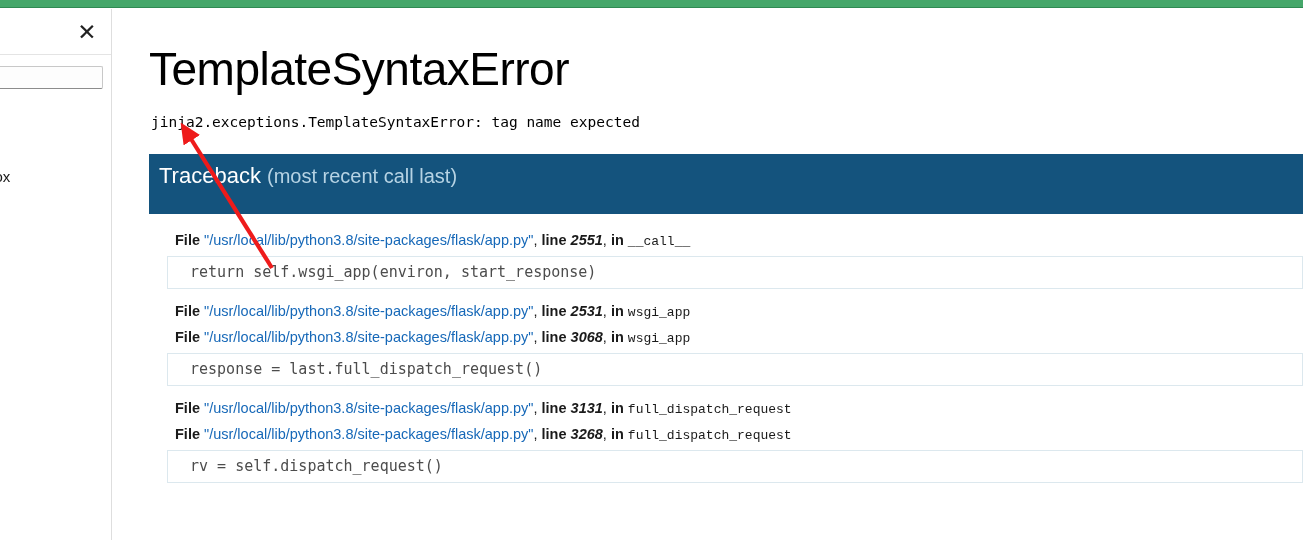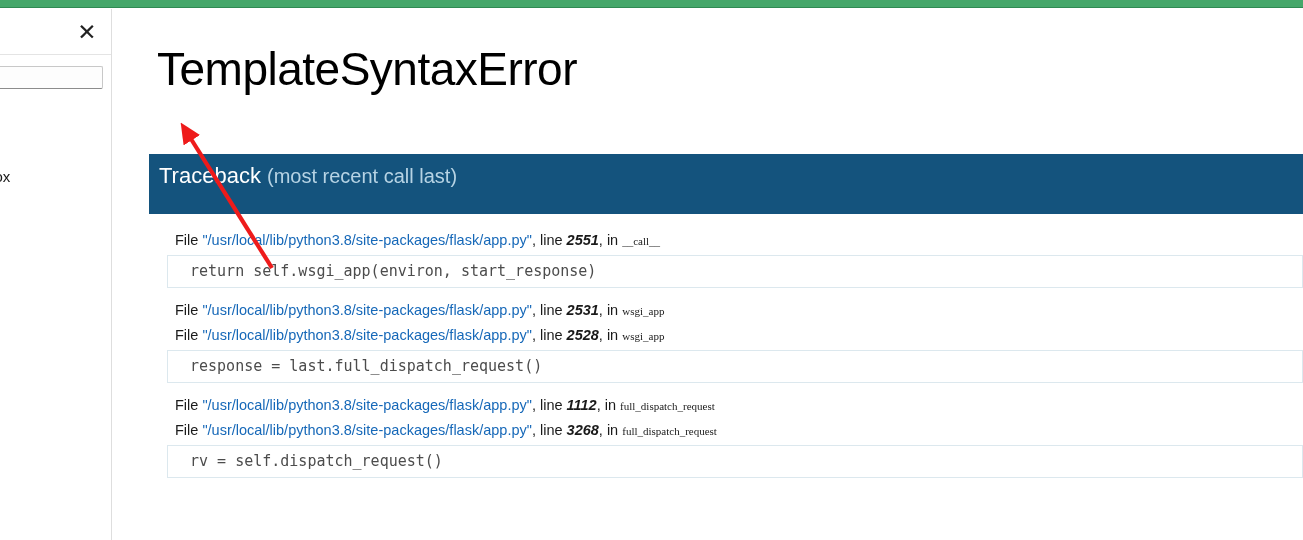--- a/index.html
+++ b/index.html
@@ -63,21 +63,20 @@
     overflow: hidden;
   }
   .err-title {
     position: absolute; left: 36px; top: 33px;
     font-size: 46px;
     font-weight: 400;
     letter-spacing: -0.5px;
     color: #000000;
     font-family: "Liberation Sans", sans-serif;
     white-space: nowrap;
-    margin-left: 8px;
   }
   .err-message {
     position: absolute; left: 38px; top: 105px;
     font-family: "DejaVu Sans Mono", monospace;
     font-size: 14.5px;
     color: #000000;
     white-space: nowrap;
   }
 
   .tb-panel {
@@ -102,26 +101,26 @@
     padding-top: 16px;
   }
   .tb-entry { padding: 0 0 0 26px; }
   .tb-loc {
     font-size: 14.5px;
     color: #1a1a1a;
     white-space: nowrap;
     line-height: 20px;
     padding-bottom: 4px;
   }
-  .tb-loc .kw { font-weight: 400; }
+  .tb-loc .kw { font-weight: 700; }
   .tb-loc .path { color: #1668b8; }
   .tb-loc .lineno { font-style: italic; font-weight: bold; }
   .tb-loc .fn {
-    font-family: Liberation Serif, serif;
-    font-size: 11px;
+    font-family: Liberation Mono, monospace;
+    font-size: 13px;
     color: #1a1a1a;
   }
   .tb-code {
     border: 1px solid #dce8ee;
     background: #ffffff;
     margin: 0 0 12px -8px;
     padding: 4px 13px 5px 22px;
     font-family: "DejaVu Sans Mono", monospace;
     font-size: 15px;
     color: #4c4c4c;
@@ -148,40 +147,41 @@
       <div class="lp-close">✕</div>
     </div>
     <div class="lp-field-wrap">
       <input class="lp-input" type="text" placeholder="" style="">
     </div>
     <div class="lp-text">efox</div>
   </div>
 
   <div class="main">
     <div class="err-title">TemplateSyntaxError</div>
+    <div class="err-message">jinja2.exceptions.TemplateSyntaxError: tag name expected</div>
 
     <div class="tb-panel">
       <div class="tb-header">
         <span>Traceback</span>
         <span class="sub">(most recent call last)</span>
       </div>
       <div class="tb-body" id="tb-body">
           <div class="tb-entry">
             <div class="tb-loc"><span class="kw">File</span> <span class="path">"/usr/local/lib/python3.8/site-packages/flask/app.py"</span>, <span class="kw">line</span> <span class="lineno">2551</span>, <span class="kw">in</span> <span class="fn">__call__</span></div>
             <div class="tb-code">return self.wsgi_app(environ, start_response)</div>
           </div>
           <div class="tb-entry">
             <div class="tb-loc"><span class="kw">File</span> <span class="path">"/usr/local/lib/python3.8/site-packages/flask/app.py"</span>, <span class="kw">line</span> <span class="lineno">2531</span>, <span class="kw">in</span> <span class="fn">wsgi_app</span></div>
           </div>
           <div class="tb-entry">
-            <div class="tb-loc"><span class="kw">File</span> <span class="path">"/usr/local/lib/python3.8/site-packages/flask/app.py"</span>, <span class="kw">line</span> <span class="lineno">2528</span>, <span class="kw">in</span> <span class="fn">wsgi_app</span></div>
+            <div class="tb-loc"><span class="kw">File</span> <span class="path">"/usr/local/lib/python3.8/site-packages/flask/app.py"</span>, <span class="kw">line</span> <span class="lineno">3068</span>, <span class="kw">in</span> <span class="fn">wsgi_app</span></div>
             <div class="tb-code">response = last.full_dispatch_request()</div>
           </div>
           <div class="tb-entry">
-            <div class="tb-loc"><span class="kw">File</span> <span class="path">"/usr/local/lib/python3.8/site-packages/flask/app.py"</span>, <span class="kw">line</span> <span class="lineno">1112</span>, <span class="kw">in</span> <span class="fn">full_dispatch_request</span></div>
+            <div class="tb-loc"><span class="kw">File</span> <span class="path">"/usr/local/lib/python3.8/site-packages/flask/app.py"</span>, <span class="kw">line</span> <span class="lineno">3131</span>, <span class="kw">in</span> <span class="fn">full_dispatch_request</span></div>
           </div>
           <div class="tb-entry">
             <div class="tb-loc"><span class="kw">File</span> <span class="path">"/usr/local/lib/python3.8/site-packages/flask/app.py"</span>, <span class="kw">line</span> <span class="lineno">3268</span>, <span class="kw">in</span> <span class="fn">full_dispatch_request</span></div>
             <div class="tb-code">rv = self.dispatch_request()</div>
           </div>
         </div>
     </div>
   </div>
 
   <svg class="arrow-layer" width="1303" height="540" viewBox="0 0 1303 540">

